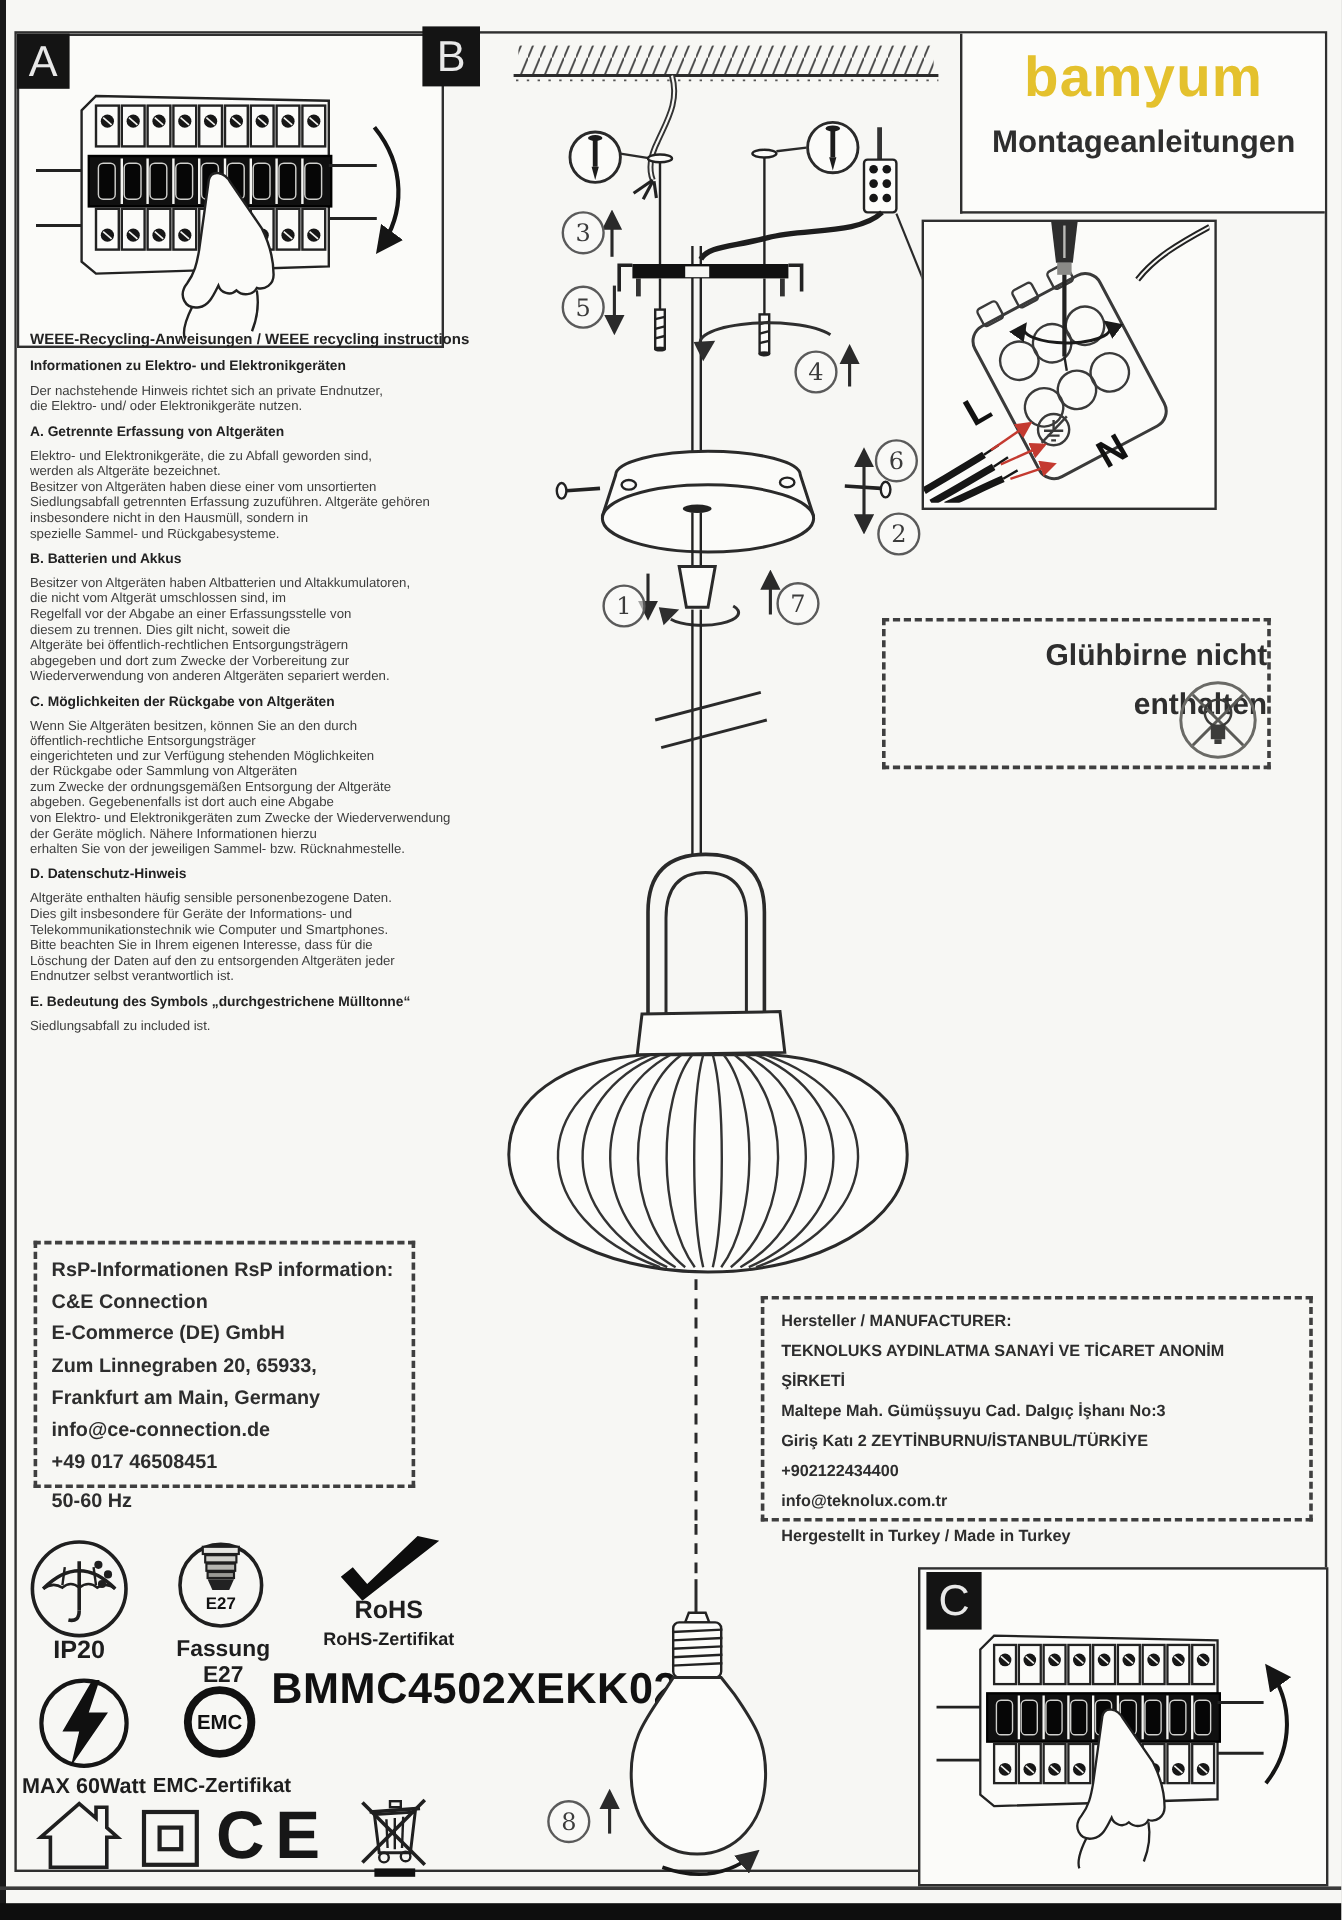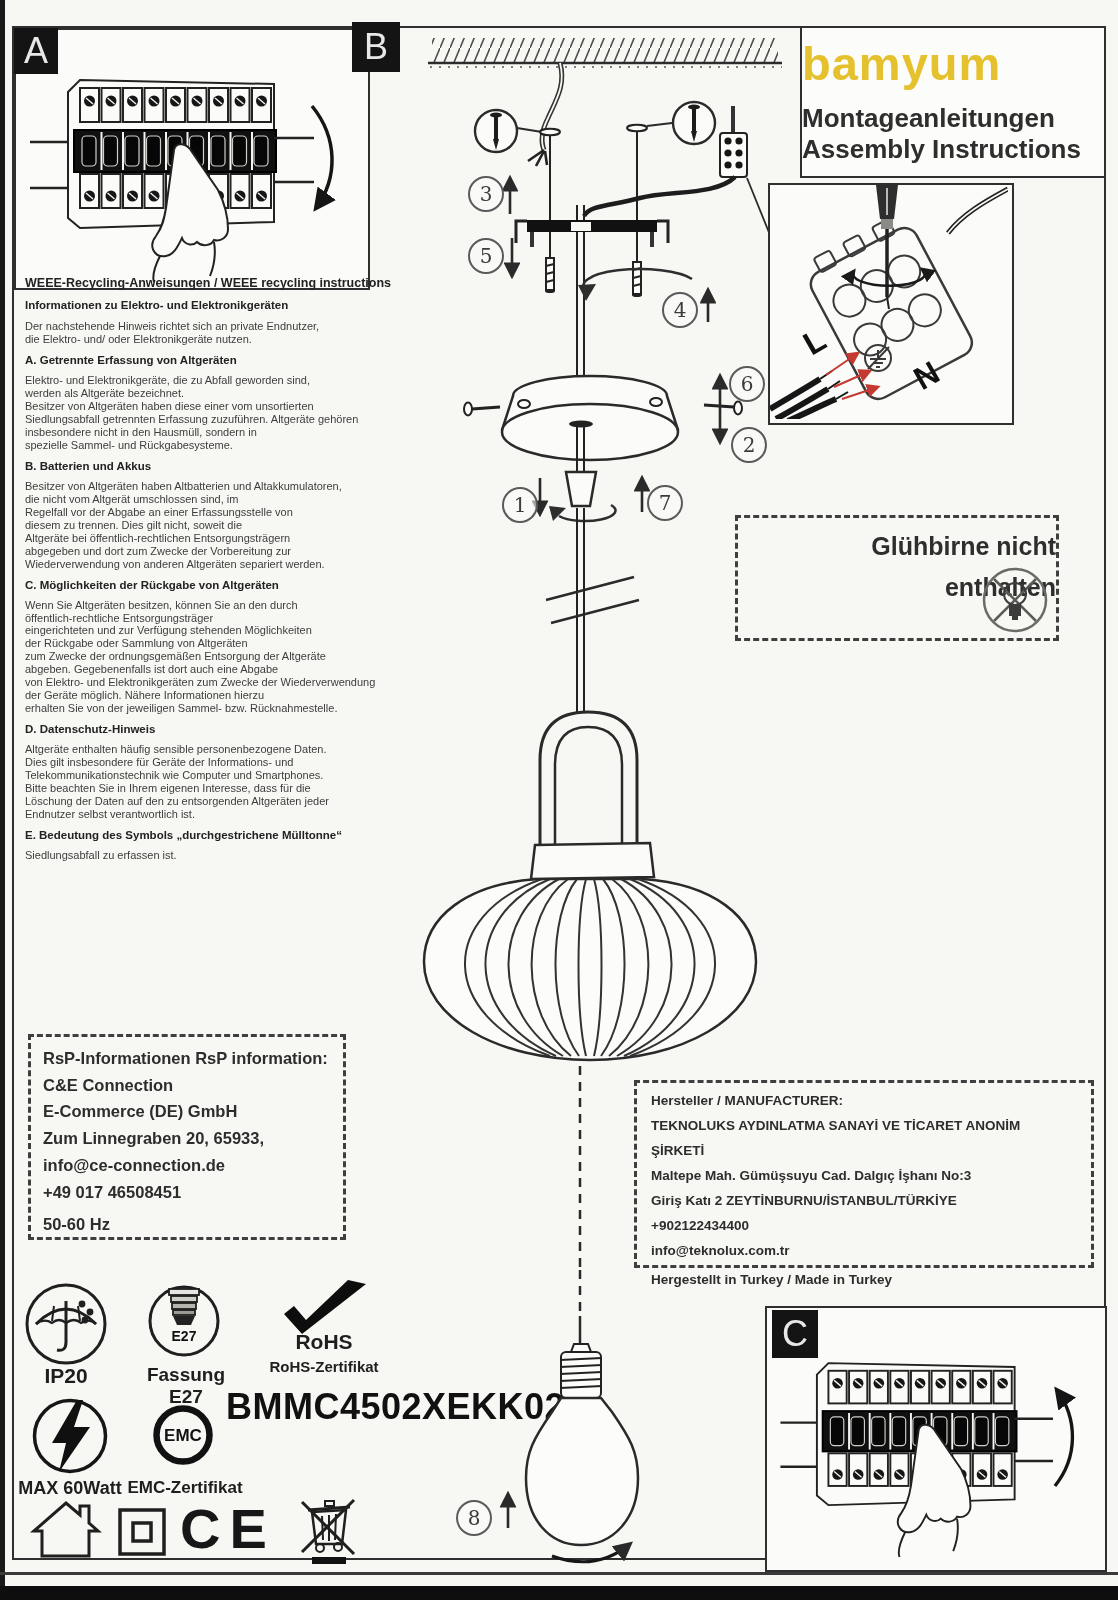--- a/index.html
+++ b/index.html
@@ -7,21 +7,21 @@
         font-family:"Liberation Sans",sans-serif;color:#2b2b2b;overflow:hidden;}
   .abs{position:absolute;}
   .frame{position:absolute;left:12px;top:26px;width:1090px;height:1530px;border:2px solid #2f2f2f;}
   .scanbar{position:absolute;left:0;top:0;width:5px;height:100%;background:#191919;}
   .botline2{position:absolute;left:0;top:1572px;width:1118px;height:3px;background:#3a3a3a;}
   .botbar{position:absolute;left:0;top:1586px;width:1118px;height:14px;background:#0e0e0e;}
   .sec-label{position:absolute;background:#141414;color:#e8e8e8;display:flex;align-items:center;justify-content:center;
              font-size:36px;font-weight:400;font-family:"Liberation Sans",sans-serif;}
   .secbox{position:absolute;border:2px solid #2f2f2f;background:#fbfbf9;}
   .header-box{position:absolute;left:800px;top:28px;width:302px;height:148px;
-              border-left:2px solid #2f2f2f;border-bottom:2px solid #2f2f2f;text-align:left;background:#fcfcfa;}
+              border-left:2px solid #2f2f2f;border-bottom:2px solid #2f2f2f;text-align:center;background:#fcfcfa;}
   .brand{font-size:47px;font-weight:bold;color:#e4c12d;letter-spacing:1px;margin-top:8px;}
   .hdr-title{font-size:26px;font-weight:bold;color:#2e2e2e;line-height:1.18;}
   .weee{position:absolute;left:25px;top:276px;width:404px;color:#3d3d3d;}
   .w-title{font-size:12.5px;font-weight:bold;color:#222;margin-bottom:9px;}
   .w-sub{font-size:11.5px;font-weight:bold;color:#222;margin-bottom:9px;}
   .w-head{font-size:11.5px;font-weight:bold;color:#222;margin:5px 0 8px 0;}
   .w-body{font-size:11px;line-height:1.18;white-space:pre-line;margin-bottom:8px;}
   .dashed-box{position:absolute;border:3px dashed #3f3f3f;background:transparent;}
   .notice-text{font-size:25px;font-weight:600;color:#2e2e2e;line-height:1.62;text-align:right;}
   .rsp-line{font-size:16.5px;font-weight:bold;color:#2d2d2d;line-height:1.62;}
@@ -110,21 +110,20 @@
       <path d="M296,76 C322,108 322,148 300,178" fill="none" stroke="#151515" stroke-width="3.5" marker-end="url(#arrA)"></path>
     </svg>
   </div>
   <div class="sec-label" style="left:14px;top:28px;width:44px;height:46px;">A</div>
 
   <div class="sec-label" style="left:352px;top:22px;width:48px;height:50px;">B</div>
 
   <div class="header-box">
     <div class="brand">bamyum</div>
     <div class="hdr-title" style="margin-top:12px;">Montageanleitungen</div>
-    <div class="hdr-title">Assembly Instructions</div>
   </div>
 
   <svg class="abs" style="left:420px;top:28px;" width="372" height="1244" viewBox="420 28 372 1244">
     <defs>
       <marker id="arrB" viewBox="0 0 10 10" refX="8" refY="5" markerWidth="6.5" markerHeight="6.5" orient="auto-start-reverse">
           <path d="M0,0 L10,5 L0,10 Z" fill="#2a2a2a"></path>
         </marker>
       <pattern id="hatchB" width="10" height="24" patternUnits="userSpaceOnUse">
           <line x1="0" y1="24" x2="10" y2="0" stroke="#4a4a4a" stroke-width="1.6"></line>
         </pattern>
@@ -356,21 +355,21 @@
 der Geräte möglich. Nähere Informationen hierzu
 erhalten Sie von der jeweiligen Sammel- bzw. Rücknahmestelle.</div>
     <div class="w-head">D. Datenschutz-Hinweis</div>
     <div class="w-body">Altgeräte enthalten häufig sensible personenbezogene Daten.
 Dies gilt insbesondere für Geräte der Informations- und
 Telekommunikationstechnik wie Computer und Smartphones.
  Bitte beachten Sie in Ihrem eigenen Interesse, dass für die
 Löschung der Daten auf den zu entsorgenden Altgeräten jeder
 Endnutzer selbst verantwortlich ist.</div>
     <div class="w-head">E. Bedeutung des Symbols „durchgestrichene Mülltonne“</div>
-    <div class="w-body">Siedlungsabfall zu erfassen ist.</div>
+    <div class="w-body">Siedlungsabfall zu included ist.</div>
   </div>
 
   <div class="dashed-box" style="left:735px;top:515px;width:318px;height:120px;">
     <div style="position:absolute;left:16px;top:8px;" class="notice-text">
       <div>Glühbirne nicht enthalten</div>
     </div>
     <svg class="abs" style="left:242px;top:42px;" width="70" height="76" viewBox="0 0 70 76">
       <circle cx="35" cy="40" r="31" fill="none" stroke="#6a6a66" stroke-width="2.5"></circle>
       <line x1="14" y1="19" x2="56" y2="61" stroke="#5a5a56" stroke-width="2.5"></line>
       <line x1="56" y1="19" x2="14" y2="61" stroke="#5a5a56" stroke-width="2.5"></line>
@@ -378,20 +377,21 @@
       <rect x="29" y="44" width="12" height="12" fill="#3c3c3a"></rect>
       <rect x="32" y="56" width="6" height="4" fill="#3c3c3a"></rect>
     </svg>
   </div>
 
   <div class="dashed-box" style="left:28px;top:1034px;width:318px;height:206px;padding:8px 12px;box-sizing:border-box;">
     <div class="rsp-line">RsP-Informationen RsP information:</div>
     <div class="rsp-line">C&amp;E Connection</div>
     <div class="rsp-line">E-Commerce (DE) GmbH</div>
     <div class="rsp-line">Zum Linnegraben 20, 65933,</div>
+    <div class="rsp-line">Frankfurt am Main, Germany</div>
     <div class="rsp-line">info@ce-connection.de</div>
     <div class="rsp-line">+49 017 46508451</div>
     <div class="rsp-line" style="margin-top:6px;">50-60 Hz</div>
   </div>
 
   <div class="dashed-box" style="left:634px;top:1080px;width:460px;height:188px;padding:6px 14px;box-sizing:border-box;">
     <div class="man-line">Hersteller / MANUFACTURER:</div>
     <div class="man-line">TEKNOLUKS AYDINLATMA SANAYİ VE TİCARET ANONİM ŞİRKETİ</div>
     <div class="man-line">Maltepe Mah. Gümüşsuyu Cad. Dalgıç İşhanı No:3</div>
     <div class="man-line">Giriş Katı 2 ZEYTİNBURNU/İSTANBUL/TÜRKİYE</div>

